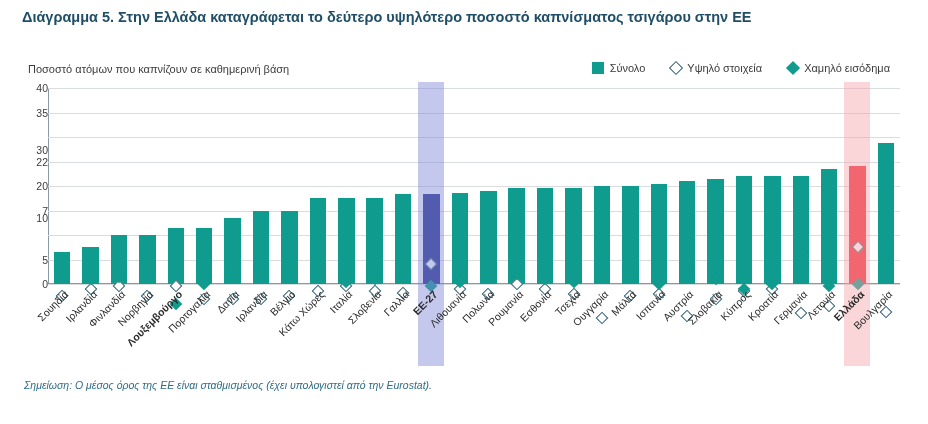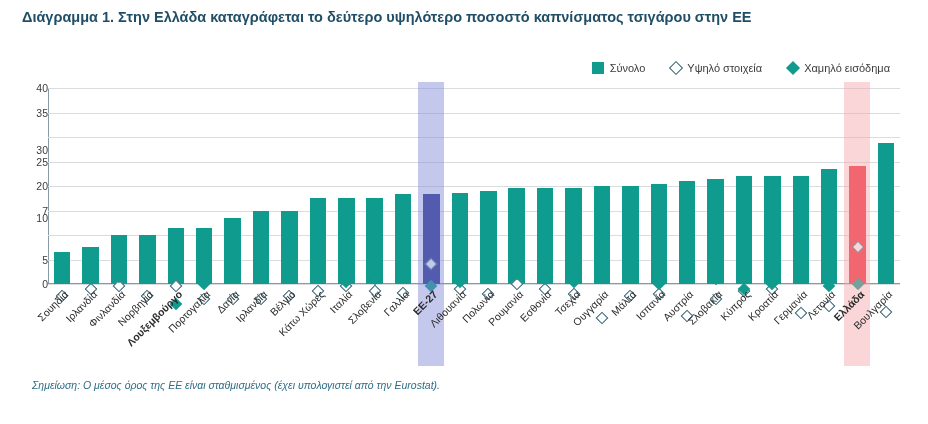--- a/index.html
+++ b/index.html
@@ -110,32 +110,33 @@
   .xlab {
     position: absolute; top: 2px; left: 50%;
     transform-origin: left top;
     transform: rotate(-45deg) translate(-100%, 0);
     font-size: 10.5px; color: #2b2b2b;
     white-space: nowrap;
   }
   .xlab.bold { font-weight: bold; }
 
   .notes {
-    position: absolute; left: 32px; top: 378px; width: 880px;
+    position: absolute; left: 24px; top: 378px; width: 880px;
     font-size: 10.5px; font-style: italic; color: #2f6d86;
     line-height: 1.5;
   }
   .notes div { white-space: nowrap; }
 </style>
 </head>
 <body>
 
-<div class="title">Διάγραμμα 1. Στην Ελλάδα καταγράφεται το δεύτερο υψηλότερο ποσοστό καπνίσματος τσιγάρου στην ΕΕ</div>
+<div class="title">Διάγραμμα 5. Στην Ελλάδα καταγράφεται το δεύτερο υψηλότερο ποσοστό καπνίσματος τσιγάρου στην ΕΕ</div>
 
 <div class="legend-row">
+  <div class="subtitle">Ποσοστό ατόμων που καπνίζουν σε καθημερινή βάση</div>
   <div class="legend-items">
     <div class="legend-item">
       <span class="sw-bar"></span>
       <span>Σύνολο</span>
     </div>
     <div class="legend-item">
       <span class="sw-hollow-d"></span>
       <span>Υψηλό στοιχεία</span>
     </div>
     <div class="legend-item">
@@ -153,21 +154,21 @@
       <div class="ytick" style="top: 196px;">0</div>
       <div class="gridline" style="top: 171.5px;"></div>
       <div class="ytick" style="top: 171.5px;">5</div>
       <div class="gridline" style="top: 147px;"></div>
       <div class="ytick" style="top: 130px;">10</div>
       <div class="gridline" style="top: 122.5px;"></div>
       <div class="ytick" style="top: 122.5px;">7</div>
       <div class="gridline" style="top: 98px;"></div>
       <div class="ytick" style="top: 98px;">20</div>
       <div class="gridline" style="top: 73.5px;"></div>
-      <div class="ytick" style="top: 73.5px;">25</div>
+      <div class="ytick" style="top: 73.5px;">22</div>
       <div class="gridline" style="top: 49px;"></div>
       <div class="ytick" style="top: 62px;">30</div>
       <div class="gridline" style="top: 24.5px;"></div>
       <div class="ytick" style="top: 24.5px;">35</div>
       <div class="gridline" style="top: 0px;"></div>
       <div class="ytick" style="top: 0px;">40</div>
     </div>
   <div class="bars" id="bars">
       <div class="slot">
         <div class="bar" style="height: 31.85px;">

